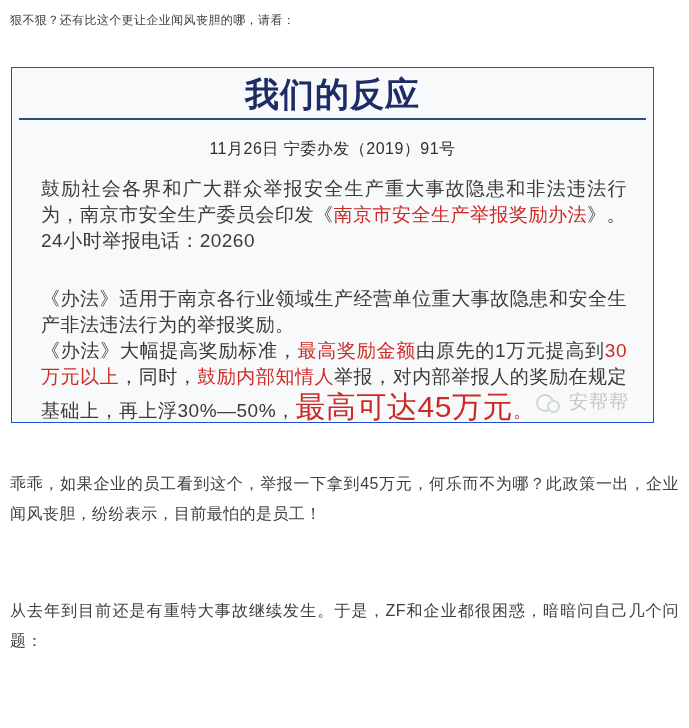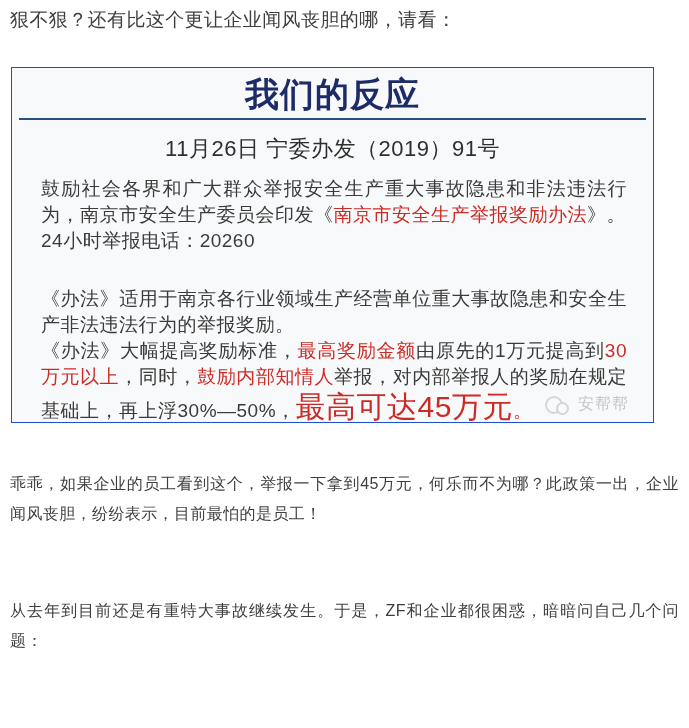--- a/index.html
+++ b/index.html
@@ -2,49 +2,49 @@
 <html><head>
 <meta charset="utf-8">
 <style>
   html,body{margin:0;padding:0;}
   body{
     width:689px;height:728px;overflow:hidden;background:#ffffff;
     font-family:"Liberation Sans",sans-serif;
     -webkit-font-smoothing:antialiased;
   }
   .intro{
-    margin:9px 10px 0;font-size:19px;color:#3e3e3e;letter-spacing:0.4px;line-height:22px;
+    margin:9px 10px 0;font-size:12px;color:#3e3e3e;letter-spacing:0.4px;line-height:22px;
   }
   
   .card{
     position:relative;box-sizing:border-box;
     width:643px;height:356px;margin:36px 0 0 11px;
     background:#f8f9fa;border:1px solid #1d4ed8;
     padding:6px 0 10px;overflow:hidden;
   }
   .card-title{
     text-align:center;font-size:34px;font-weight:bold;color:#1d2b66;line-height:40px;
     font-family:"Liberation Sans",sans-serif;letter-spacing:1px;
   }
   .divider{height:0;border-top:2px solid #2a517e;margin:4px 7px 0;}
   .docno{
-    text-align:center;font-size:22px;color:#2f2f2f;margin-top:15px;line-height:28px;
+    text-align:center;font-size:16px;color:#2f2f2f;margin-top:15px;line-height:28px;
     letter-spacing:0.5px;
   }
   .card-body{
     margin:13px 26px 0 29px;font-size:19px;line-height:26px;color:#3b3b3b;
     font-family:Liberation Sans, sans-serif;letter-spacing:0.5px;text-align:justify;
   }
   .card-body p{margin:0;}
   .cpara.p2{margin-top:32px;}
   .cpara.p3{}
   .big-red{font-size:30px;line-height:34px;}
   .watermark{
     position:absolute;right:24px;bottom:7px;display:flex;align-items:center;gap:6px;
-    color:#c4c7c9;font-size:16px;letter-spacing:1px;
+    color:#c4c7c9;font-size:19px;letter-spacing:1px;
   }
   .wm-logo{position:relative;width:27px;height:21px;display:inline-block;}
   .wm-logo .c1{
     position:absolute;left:0;top:2px;width:14px;height:14px;
     border:2px solid #d3d6d8;border-radius:50%;
   }
   .wm-logo .c2{
     position:absolute;left:11px;top:8px;width:9px;height:9px;
     border:2px solid #d3d6d8;border-radius:50%;background:#f8f9fa;
   }

